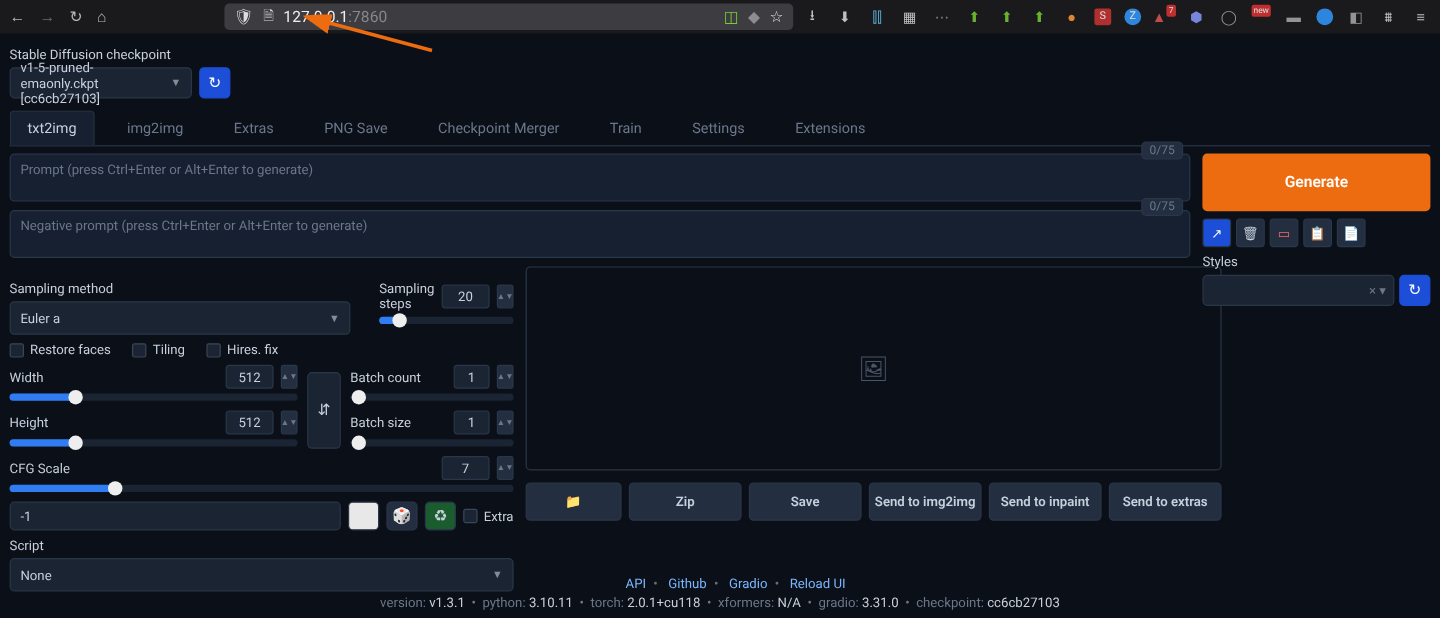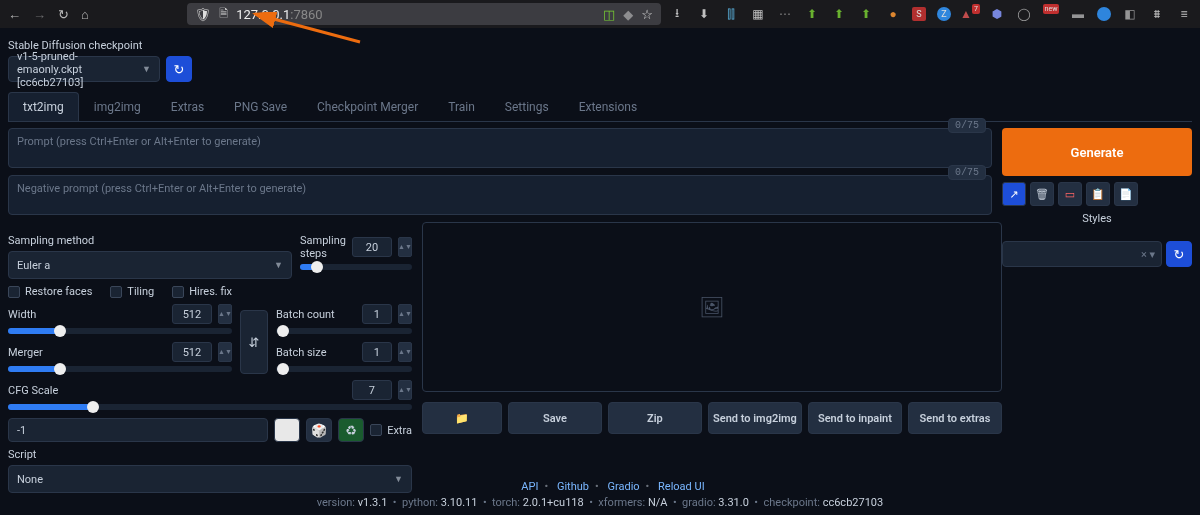--- a/index.html
+++ b/index.html
@@ -36,37 +36,37 @@
 
 .app{padding:7px 8px;}
 .topbar-label{font-size:11px;color:var(--text);margin:4px 0 4px 0;}
 .topbar-row{display:flex;gap:6px;align-items:center;margin-bottom:10px;}
 .select{background:var(--panel);border:1px solid var(--border);border-radius:4px;height:26px;display:flex;align-items:center;padding:0 8px;color:var(--text);font-size:11px;cursor:pointer;position:relative;}
 .select .caret{margin-left:auto;font-size:9px;opacity:.6;}
 .sq-btn{width:26px;height:26px;background:var(--panel2);border:1px solid var(--border);border-radius:4px;display:flex;align-items:center;justify-content:center;cursor:pointer;font-size:13px;}
 .sq-btn.blue{background:#1d4ed8;border-color:#1d4ed8;}
 
 
-.tabs{display:flex;border-bottom:1px solid var(--border);margin-bottom:6px;}
+.tabs{display:flex;border-bottom:1px solid var(--border);margin-bottom:6px;gap:12px;}
 .tab{padding:7px 14px;font-size:12px;color:var(--muted);cursor:pointer;border:1px solid transparent;border-bottom:none;border-radius:4px 4px 0 0;}
 .tab.active{color:var(--text);background:var(--panel3);border-color:var(--border);}
 
 
 .main{display:flex;gap:10px;}
 .left{flex:1;min-width:0;}
 .right{width:190px;}
 
 
 .prompt-wrap{position:relative;margin-bottom:4px;}
 .prompt{width:100%;height:40px;background:var(--panel3);border:1px solid var(--border);border-radius:4px;padding:6px 8px;color:var(--text);font-size:11px;resize:none;}
 .prompt::placeholder{color:var(--muted);}
-.token-badge{position:absolute;right:6px;top:-10px;background:var(--panel2);border:1px solid var(--border);border-radius:4px;padding:1px 6px;font-size:10px;color:var(--muted);font-family:Liberation Mono, monospace;}
-
-
-.controls{display:flex;gap:8px;margin-top:8px;}
+.token-badge{position:absolute;right:6px;top:-10px;background:var(--panel2);border:1px solid var(--border);border-radius:4px;padding:1px 6px;font-size:10px;color:var(--muted);}
+
+
+.controls{display:flex;gap:24px;margin-top:8px;}
 .col1{width:284px;}
 .col2{flex:1;}
 .col3{width:136px;}
 .label{font-size:11px;color:var(--text);margin-bottom:4px;display:block;}
 
 .checks{display:flex;gap:18px;margin:6px 0 6px 0;}
 .check{display:flex;align-items:center;gap:5px;font-size:11px;cursor:pointer;}
 .check .box{width:12px;height:12px;border:1px solid var(--border2);border-radius:2px;background:var(--panel);}
 
 .slider-row{display:flex;align-items:center;gap:6px;margin-bottom:4px;}
@@ -83,21 +83,21 @@
 
 .seed-row{display:flex;gap:6px;align-items:center;}
 .seed-input{flex:1;height:24px;background:var(--panel);border:1px solid var(--border);border-radius:4px;padding:0 8px;color:var(--text);font-size:11px;}
 .seed-btn{width:26px;height:24px;background:var(--panel2);border:1px solid var(--border);border-radius:4px;display:flex;align-items:center;justify-content:center;cursor:pointer;font-size:13px;}
 .seed-btn.green{background:#1a5c2e;}
 
 
 .gen-btn{width:100%;height:48px;background:var(--accent);border:none;border-radius:4px;color:#fff;font-size:13px;font-weight:600;cursor:pointer;margin-bottom:6px;}
 .icon-row{display:flex;gap:4px;margin-bottom:6px;}
 .icon-btn{width:24px;height:24px;background:var(--panel2);border:1px solid var(--border);border-radius:3px;display:flex;align-items:center;justify-content:center;cursor:pointer;font-size:11px;}
-.styles-label{font-size:11px;margin-bottom:16px;display:block;text-align:center;}
+.styles-label{font-size:11px;margin-bottom:4px;display:block;}
 .styles-row{display:flex;gap:4px;}
 .styles-select{flex:1;height:26px;background:var(--panel);border:1px solid var(--border);border-radius:4px;display:flex;align-items:center;justify-content:flex-end;padding:0 6px;font-size:11px;color:var(--muted);}
 
 
 .output{display:flex;gap:10px;margin-top:0;}
 .output-left{flex:1;padding-top:4px;}
 .preview{width:580px;height:170px;border:1px solid var(--border);border-radius:4px;display:flex;align-items:center;justify-content:center;color:#4a5568;font-size:20px;margin-left:auto;}
 .btn-row{display:flex;gap:6px;margin-top:10px;}
 .obtn{flex:1;height:32px;background:var(--panel2);border:1px solid var(--border);border-radius:4px;color:var(--text);font-size:11px;font-weight:600;cursor:pointer;display:flex;align-items:center;justify-content:center;}
 
@@ -240,21 +240,21 @@
               <div class="slider-row">
                 <span class="lab">Width</span>
                 <input class="numbox" value="512" style="">
                 <div class="stepper">▲▼</div>
               </div>
               <div class="slider">
                   <div class="fill" style="width:23%"></div>
                   <div class="thumb" style="left:23%"></div>
                 </div>
               <div class="slider-row">
-                <span class="lab">Merger</span>
+                <span class="lab">Height</span>
                 <input class="numbox" value="512" style="">
                 <div class="stepper">▲▼</div>
               </div>
               <div class="slider">
                   <div class="fill" style="width:23%"></div>
                   <div class="thumb" style="left:23%"></div>
                 </div>
             </div>
             <div class="swap-btn">
                 <span>⇵</span>
@@ -314,22 +314,22 @@
         </div>
 
         <div style="width:580px">
           <div class="preview">
             <span>🖼</span>
           </div>
           <div class="btn-row">
             <div class="obtn" style="flex:0 0 80px">
                 <span>📁</span>
               </div>
+            <div class="obtn">Zip</div>
             <div class="obtn">Save</div>
-            <div class="obtn">Zip</div>
             <div class="obtn">Send to img2img</div>
             <div class="obtn">Send to inpaint</div>
             <div class="obtn">Send to extras</div>
           </div>
         </div>
       </div>
     </div>
 
     <div class="right">
       <button class="gen-btn">Generate</button>

